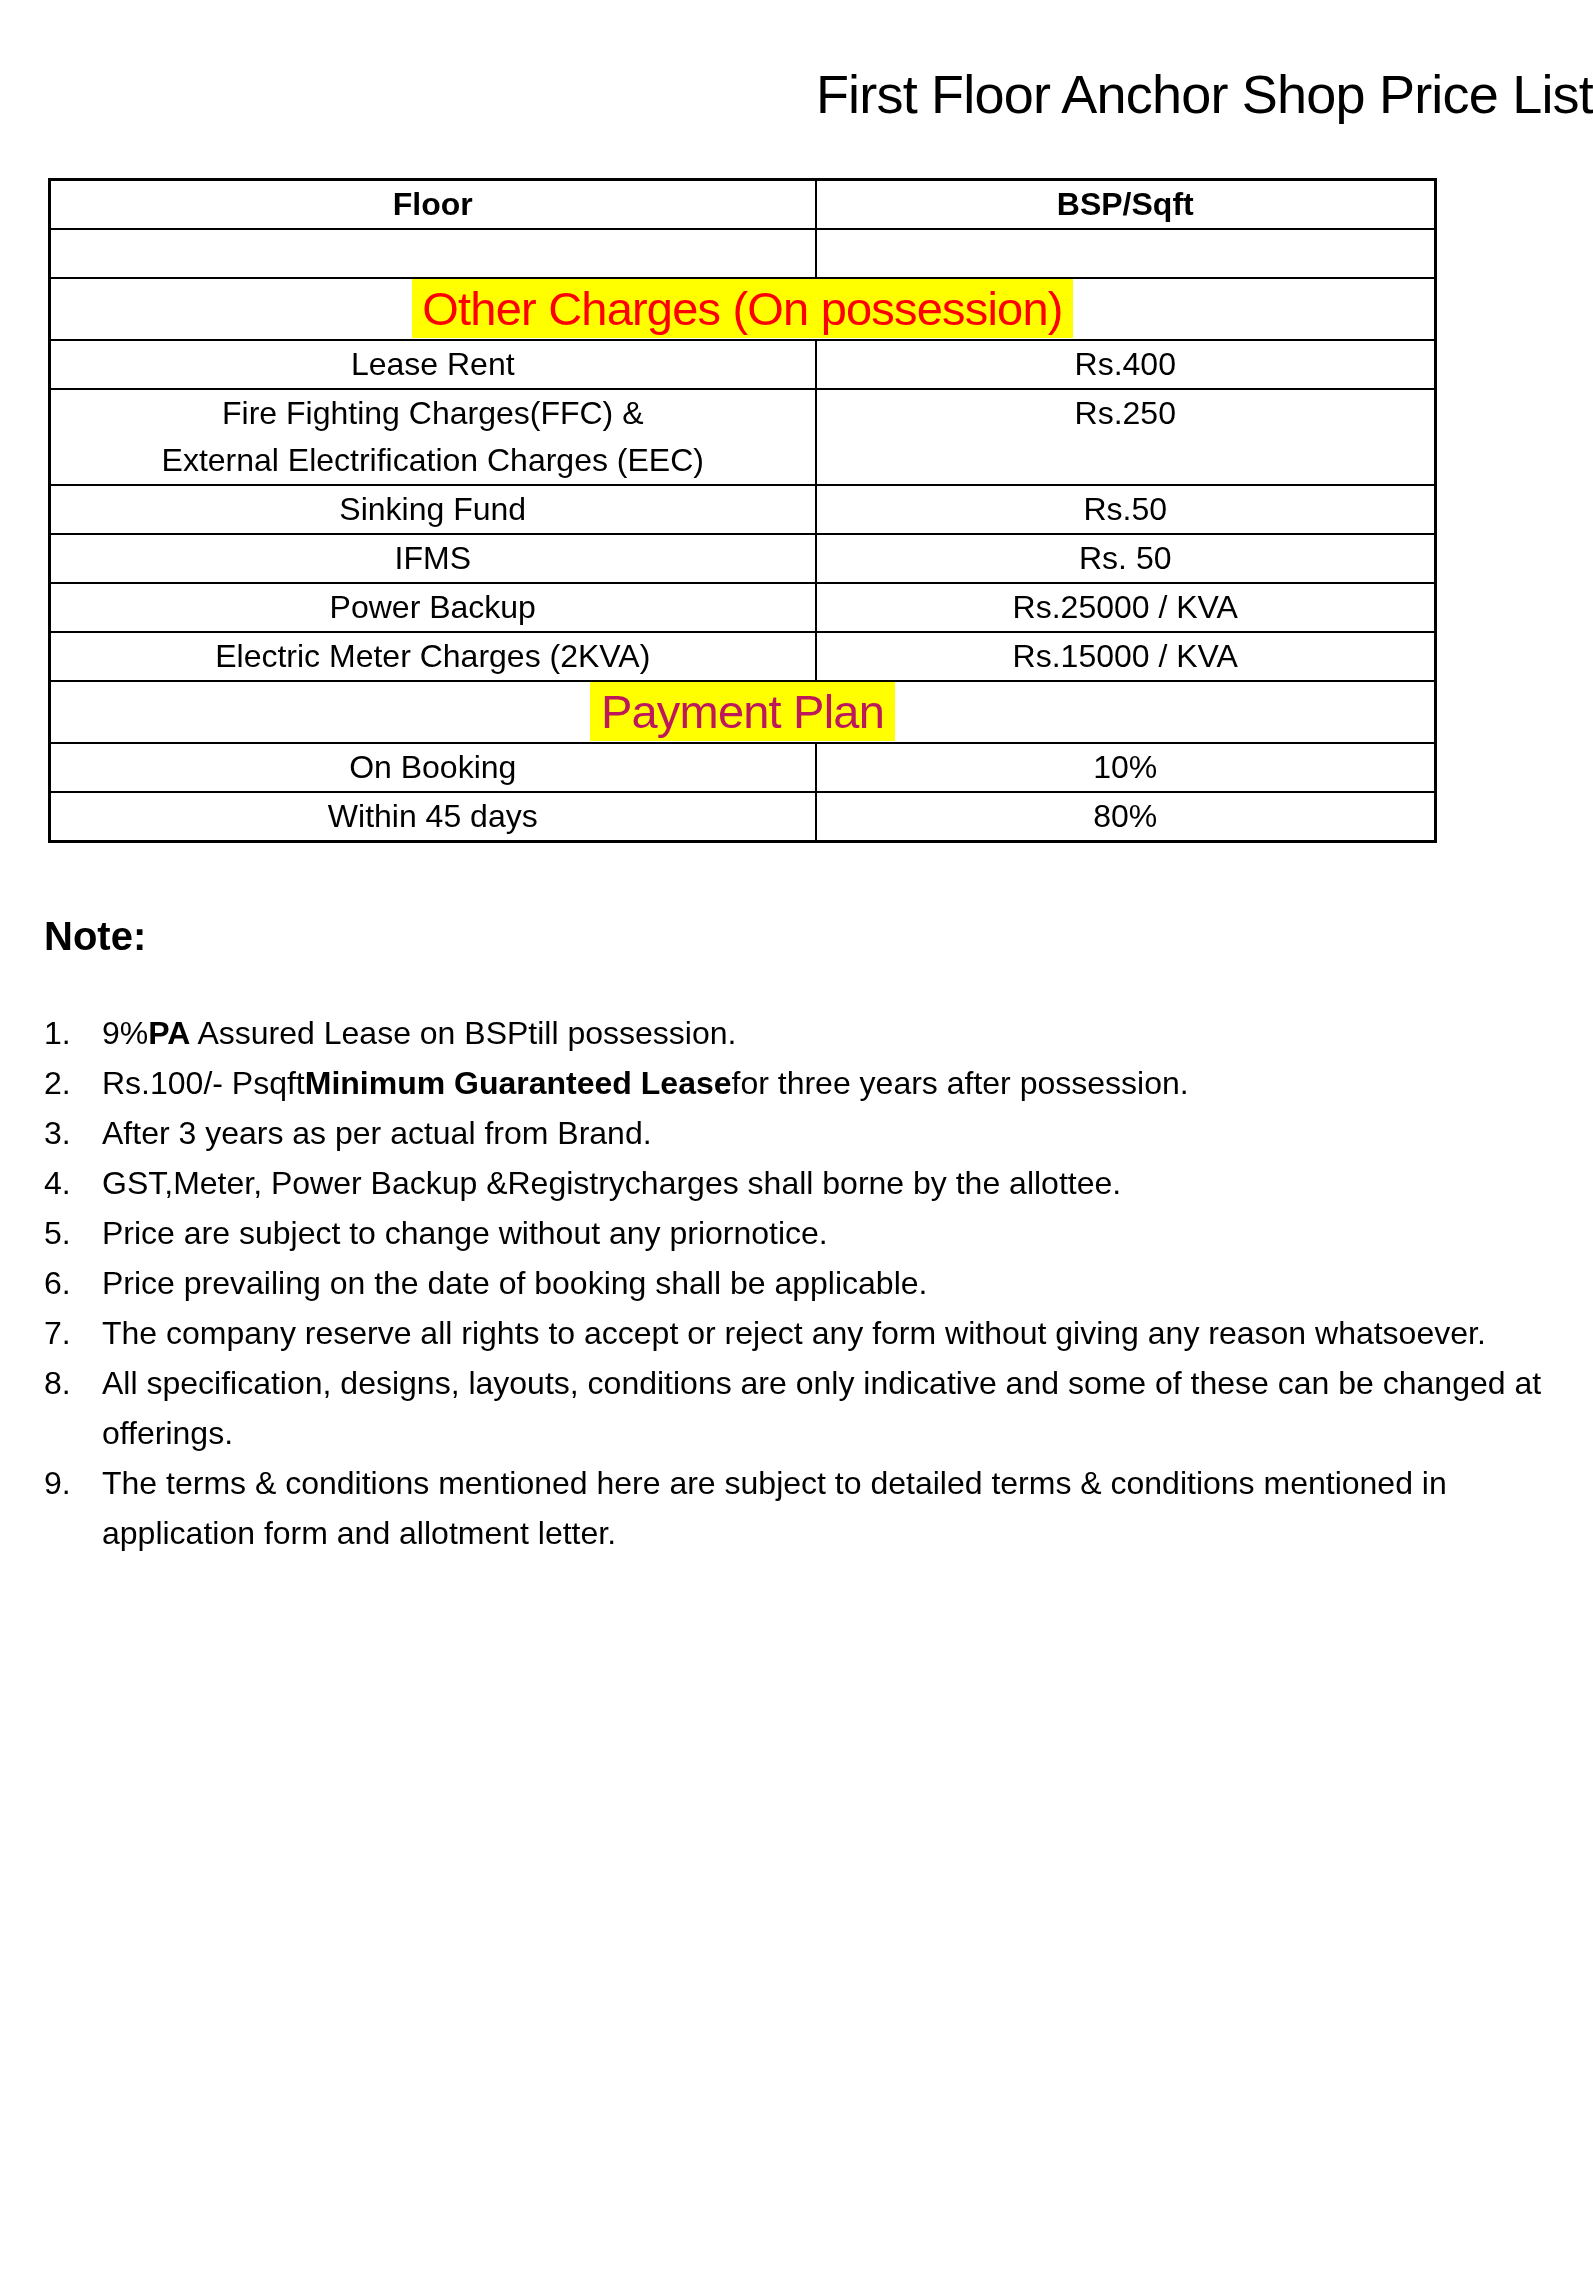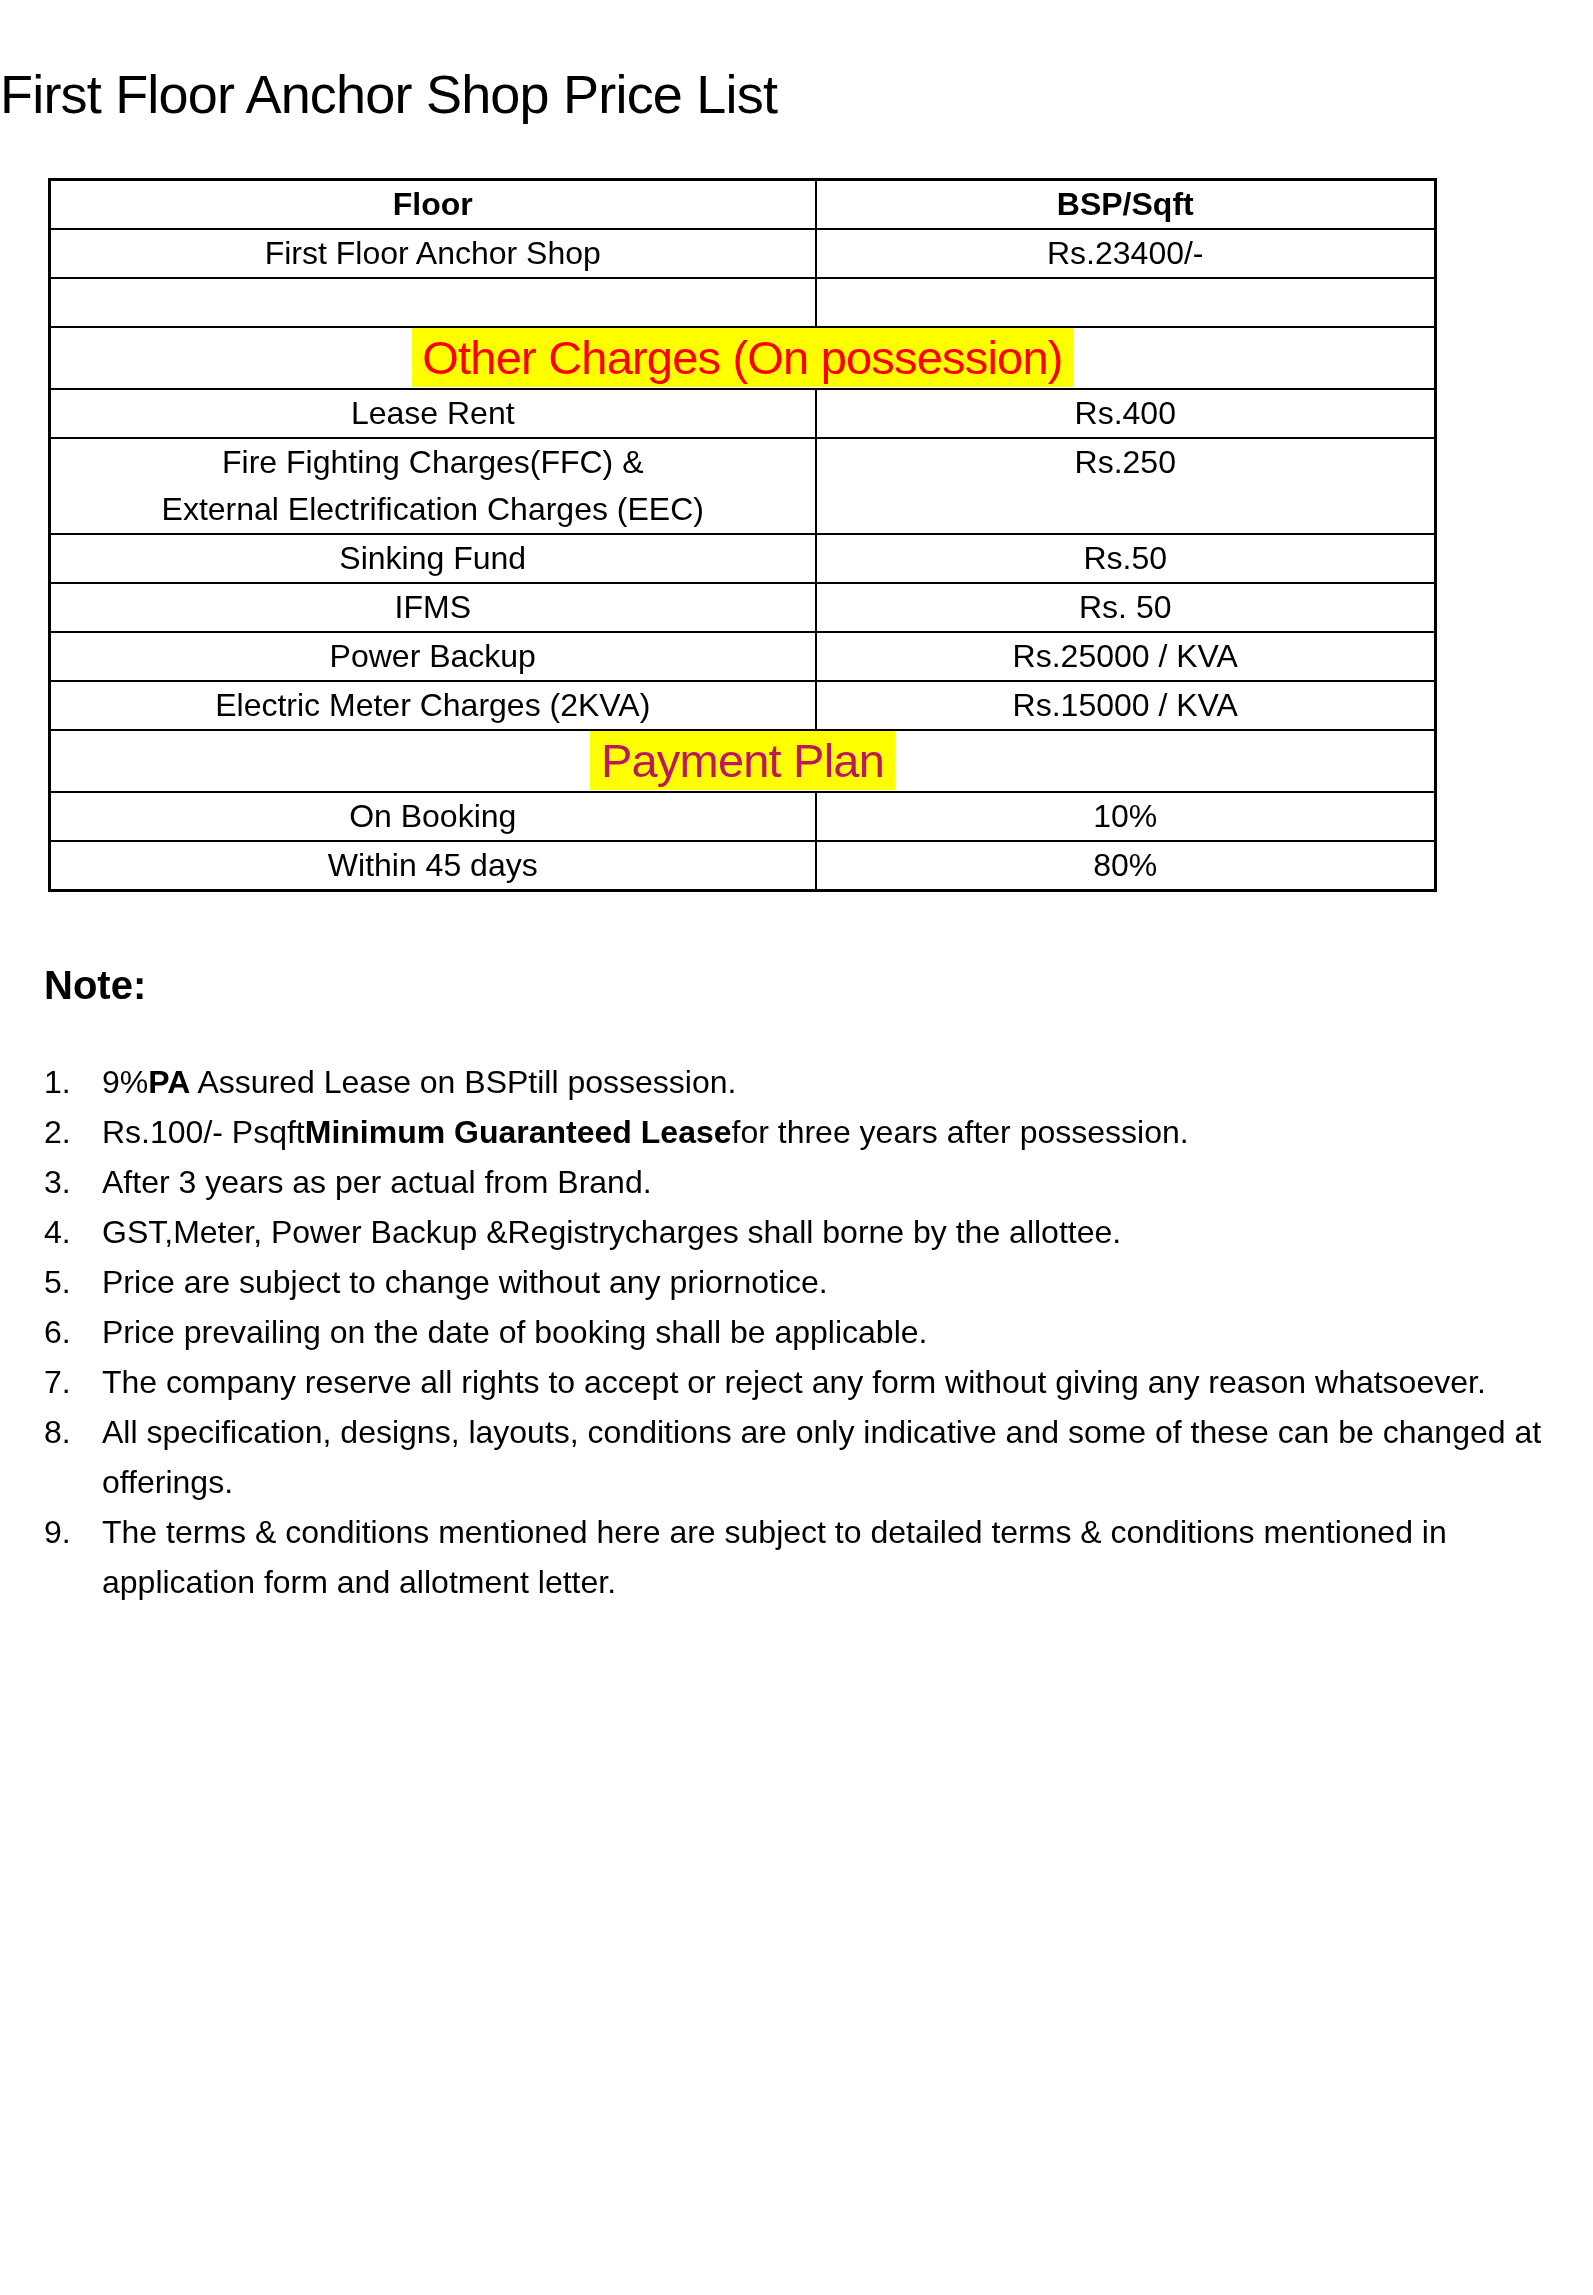--- a/index.html
+++ b/index.html
@@ -7,21 +7,21 @@
   body {
     width: 1593px;
     height: 2295px;
     background: #ffffff;
     color: #000000;
     font-family: "Liberation Sans", sans-serif;
     overflow: hidden;
   }
   .page-title {
     margin: 62px 0 0 0;
-    text-align: left;
+    text-align: right;
     font-size: 54px;
     font-weight: normal;
     line-height: 1.2;
     letter-spacing: -0.8px;
   }
   table.price-table {
     border-collapse: collapse;
     table-layout: fixed;
     width: 1386px;
     margin: 51px 0 0 48px;
@@ -81,24 +81,20 @@
 
   <table class="price-table">
     <colgroup>
       <col class="c1">
       <col class="c2">
     </colgroup>
     <tbody id="table-body">
         <tr class="header">
           <td>Floor</td>
           <td>BSP/Sqft</td>
-        </tr>
-        <tr class="data">
-          <td>First Floor Anchor Shop</td>
-          <td>Rs.23400/-</td>
         </tr>
         <tr class="empty">
           <td>&nbsp;</td>
           <td>&nbsp;</td>
         </tr>
         <tr class="section">
           <td colspan="2"><span class="section-label" style="background: rgb(255, 255, 0); color: rgb(255, 0, 0);">Other Charges (On possession)</span></td>
         </tr>
         <tr class="data">
           <td>Lease Rent</td>

